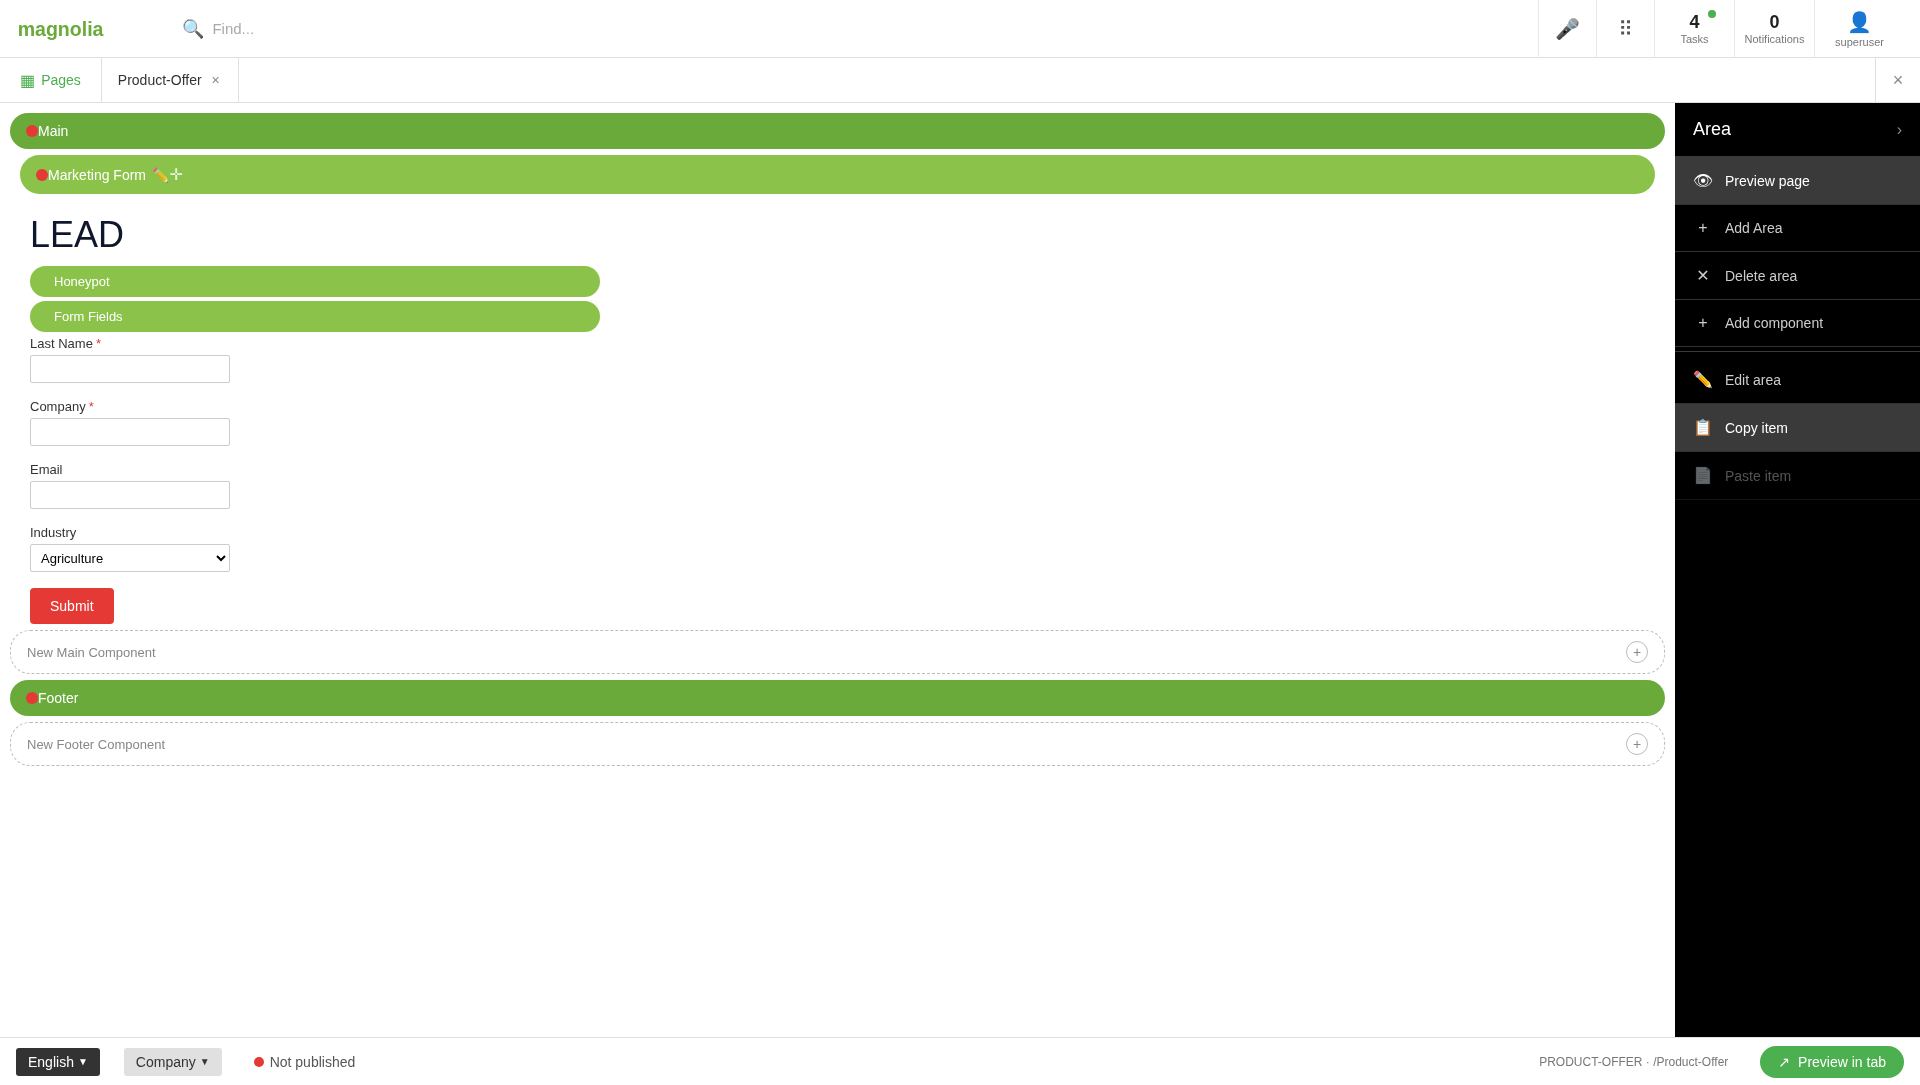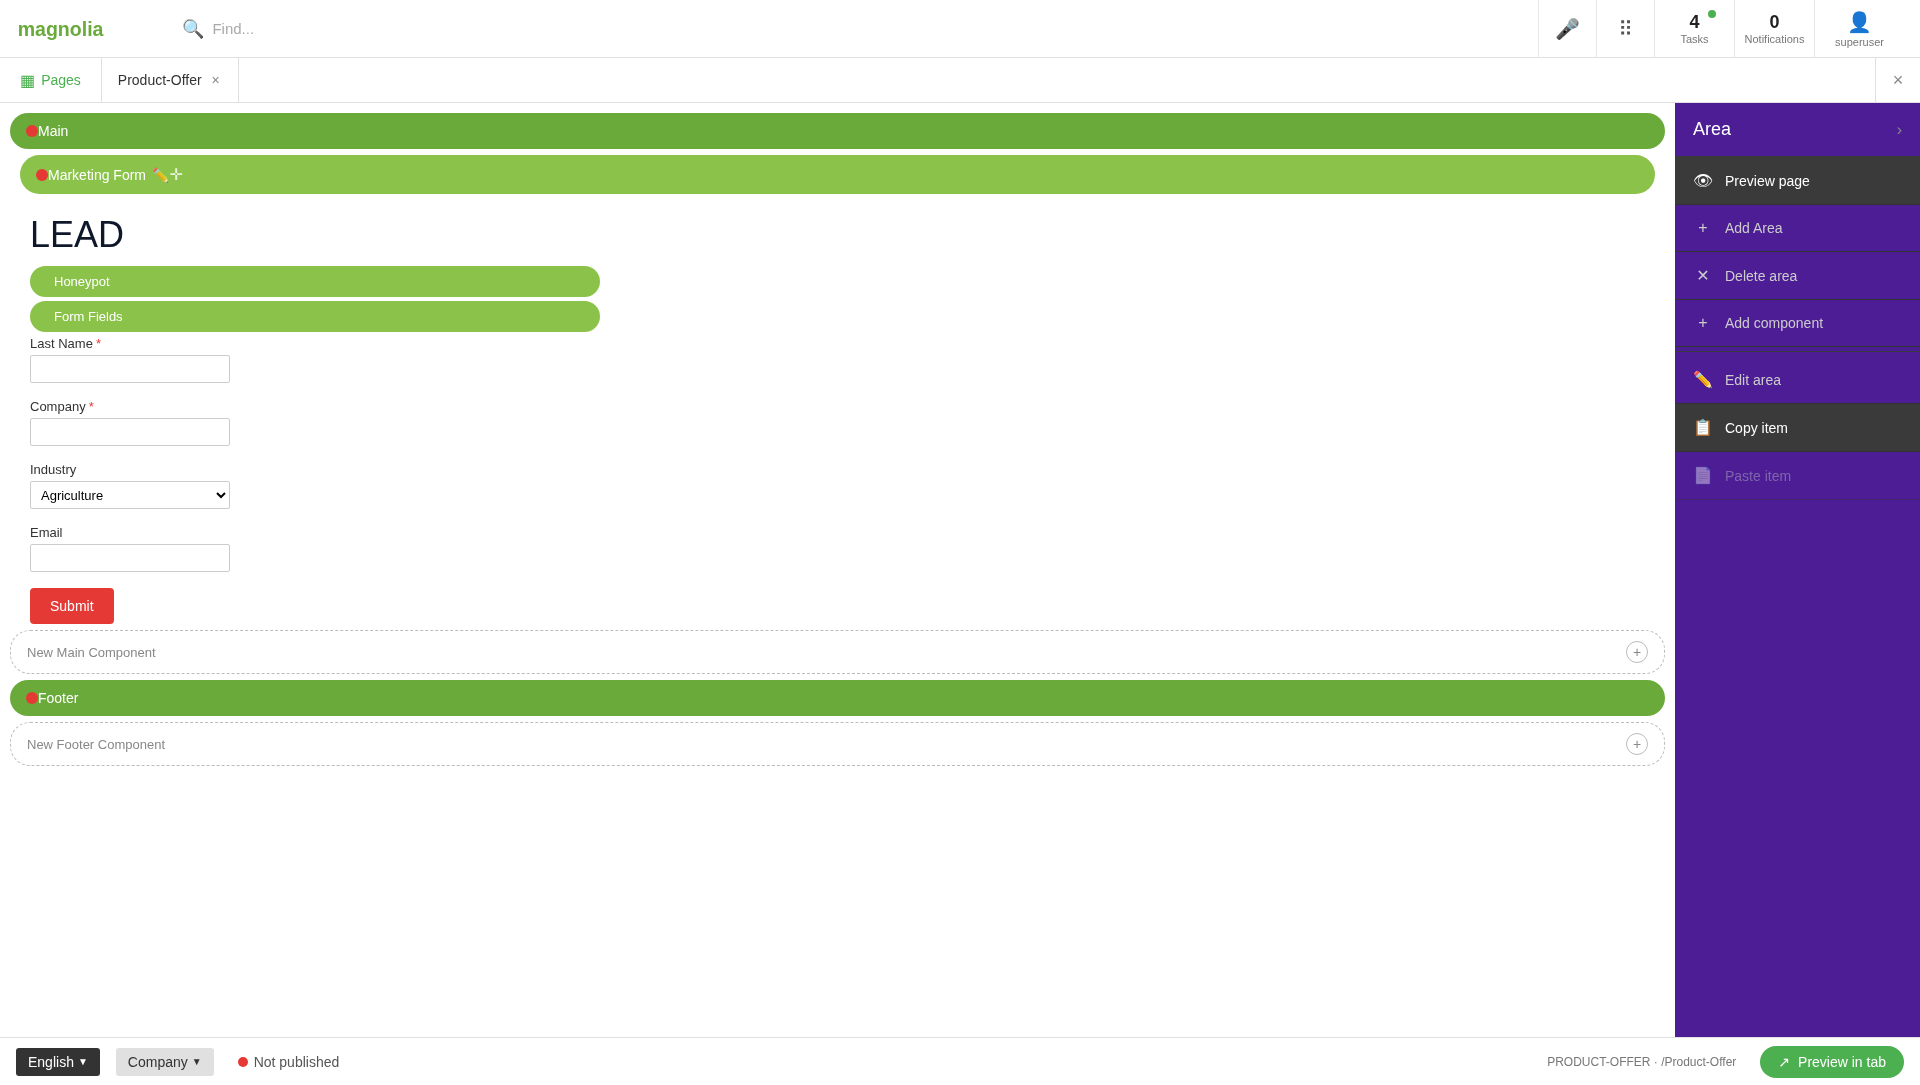--- a/index.html
+++ b/index.html
@@ -93,21 +93,21 @@
     
     .new-component {
       border: 1px dashed #bbb; border-radius: 20px; margin: 6px 10px;
       padding: 10px 16px; display: flex; align-items: center; justify-content: space-between;
       color: #888; font-size: 13px; cursor: pointer;
     }
     .new-component .add-btn { width: 22px; height: 22px; border: 1px solid #bbb; border-radius: 50%; display: flex; align-items: center; justify-content: center; color: #888; font-size: 14px; cursor: pointer; background: none; }
 
     
     .right-panel {
-      width: 245px; background: #4c1d95; color: #ccc;
+      width: 245px; background: #000000; color: #ccc;
       display: flex; flex-direction: column;
       flex-shrink: 0;
     }
     .panel-header {
       display: flex; align-items: center; justify-content: space-between;
       padding: 16px 18px; border-bottom: 1px solid #3a3a3a;
     }
     .panel-title { font-size: 18px; color: #fff; font-weight: 400; }
     .panel-arrow { color: #888; font-size: 16px; cursor: pointer; }
     .panel-item {
@@ -117,21 +117,21 @@
     }
     .panel-item.active { background: #3a3a3a; color: #fff; }
     .panel-item.disabled { opacity: 0.4; cursor: default; }
     .panel-item .pi-icon { font-size: 16px; width: 20px; text-align: center; }
     .panel-divider { height: 1px; background: #3a3a3a; margin: 4px 0; }
 
     
     .bottombar {
       display: flex; align-items: center; height: 48px;
       background: #fff; border-top: 1px solid #e0e0e0;
-      padding: 0 16px; gap: 8px;
+      padding: 0 16px; gap: 16px;
     }
     .lang-btn {
       background: #333; color: #fff; border: none; padding: 6px 12px;
       border-radius: 3px; font-size: 14px; cursor: pointer; display: flex; align-items: center; gap: 4px;
     }
     .lang-btn .arrow { font-size: 10px; }
     .orig-btn {
       background: #e0e0e0; color: #333; border: none; padding: 6px 12px;
       border-radius: 3px; font-size: 14px; cursor: pointer; display: flex; align-items: center; gap: 4px; margin-left: 8px;
     }
@@ -233,28 +233,28 @@
         <input class="form-input" type="text" style="">
       </div>
       <div class="form-group">
         <div class="form-label">
           <span>Company</span>
           <span class="required">*</span>
         </div>
         <input class="form-input" type="text" style="">
       </div>
       <div class="form-group">
+        <div class="form-label">Email</div>
+        <input class="form-input" type="text" style="">
+      </div>
+      <div class="form-group">
         <div class="form-label">Industry</div>
         <select class="form-select">
           <option>Agriculture</option>
         </select>
-      </div>
-      <div class="form-group">
-        <div class="form-label">Email</div>
-        <input class="form-input" type="text" style="">
       </div>
       <button class="submit-btn">Submit</button>
     </div>
 
     <div class="new-component">
       <span>New Main Component</span>
       <button class="add-btn">+</button>
     </div>
 
     <div class="area-bar">

